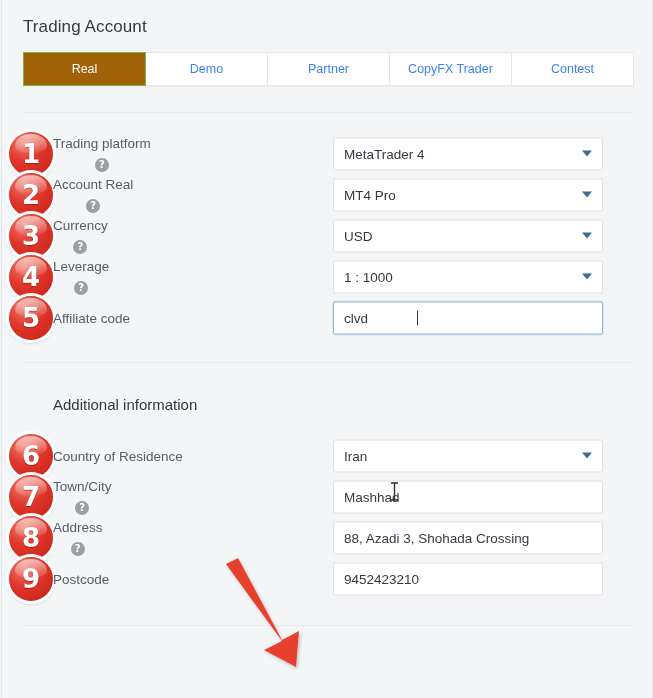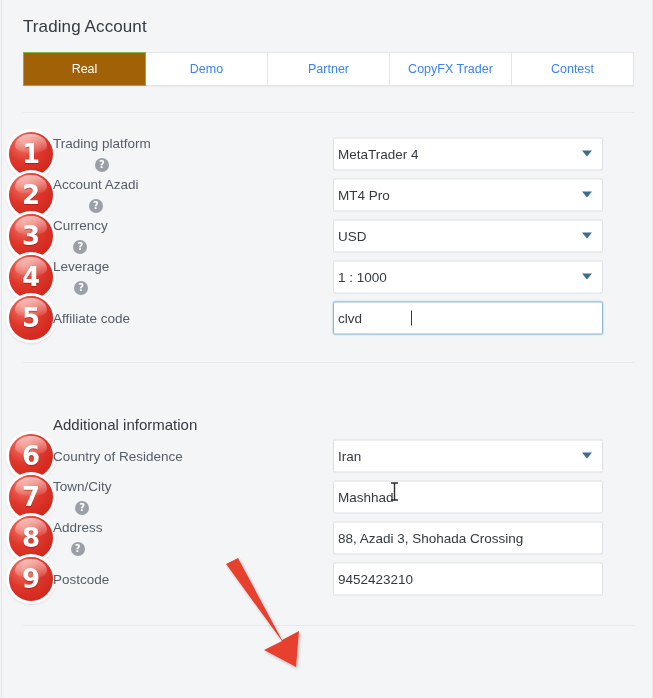--- a/index.html
+++ b/index.html
@@ -159,21 +159,21 @@
   .control {
     position: absolute;
     left: 331px;
     width: 270px;
     height: 33px;
     background: #ffffff;
     border: 1px solid #dcdfe3;
     border-radius: 2px;
     display: flex;
     align-items: center;
-    padding: 0 4px;
+    padding: 0 10px;
     font-size: 13.5px;
     color: #333a42;
     cursor: pointer;
     top: 50%;
     transform: translateY(-50%);
   }
   .control.text { cursor: text; }
   .control.focused {
     border: 1px solid #8fb9d6;
     box-shadow: 0 0 0 1px rgba(143,185,214,.3);
@@ -198,21 +198,20 @@
     border-top: 6px solid #3c6e8f;
   }
 
   
   .section-heading {
     position: absolute;
     left: 51px;
     top: 396px;
     font-size: 15px;
     color: #333a42;
-    margin-top: 20px;
   }
 
   
   .confirm-btn {
     position: absolute;
     left: 235px;
     top: 657px;
     width: 184px;
     height: 33px;
     background: #0a5694;
@@ -287,21 +286,21 @@
         <span>MetaTrader 4</span>
         <span class="chevron"></span>
       </div>
     </div>
 
     <div class="row" style="top:174px">
       <div class="badge">
         <span>2</span>
       </div>
       <div class="row-label">
-        <span>Account Azadi</span>
+        <span>Account Real</span>
         <span class="help-icon">?</span>
       </div>
       <div class="control">
         <span>MT4 Pro</span>
         <span class="chevron"></span>
       </div>
     </div>
 
     <div class="row" style="top:215px">
       <div class="badge">

